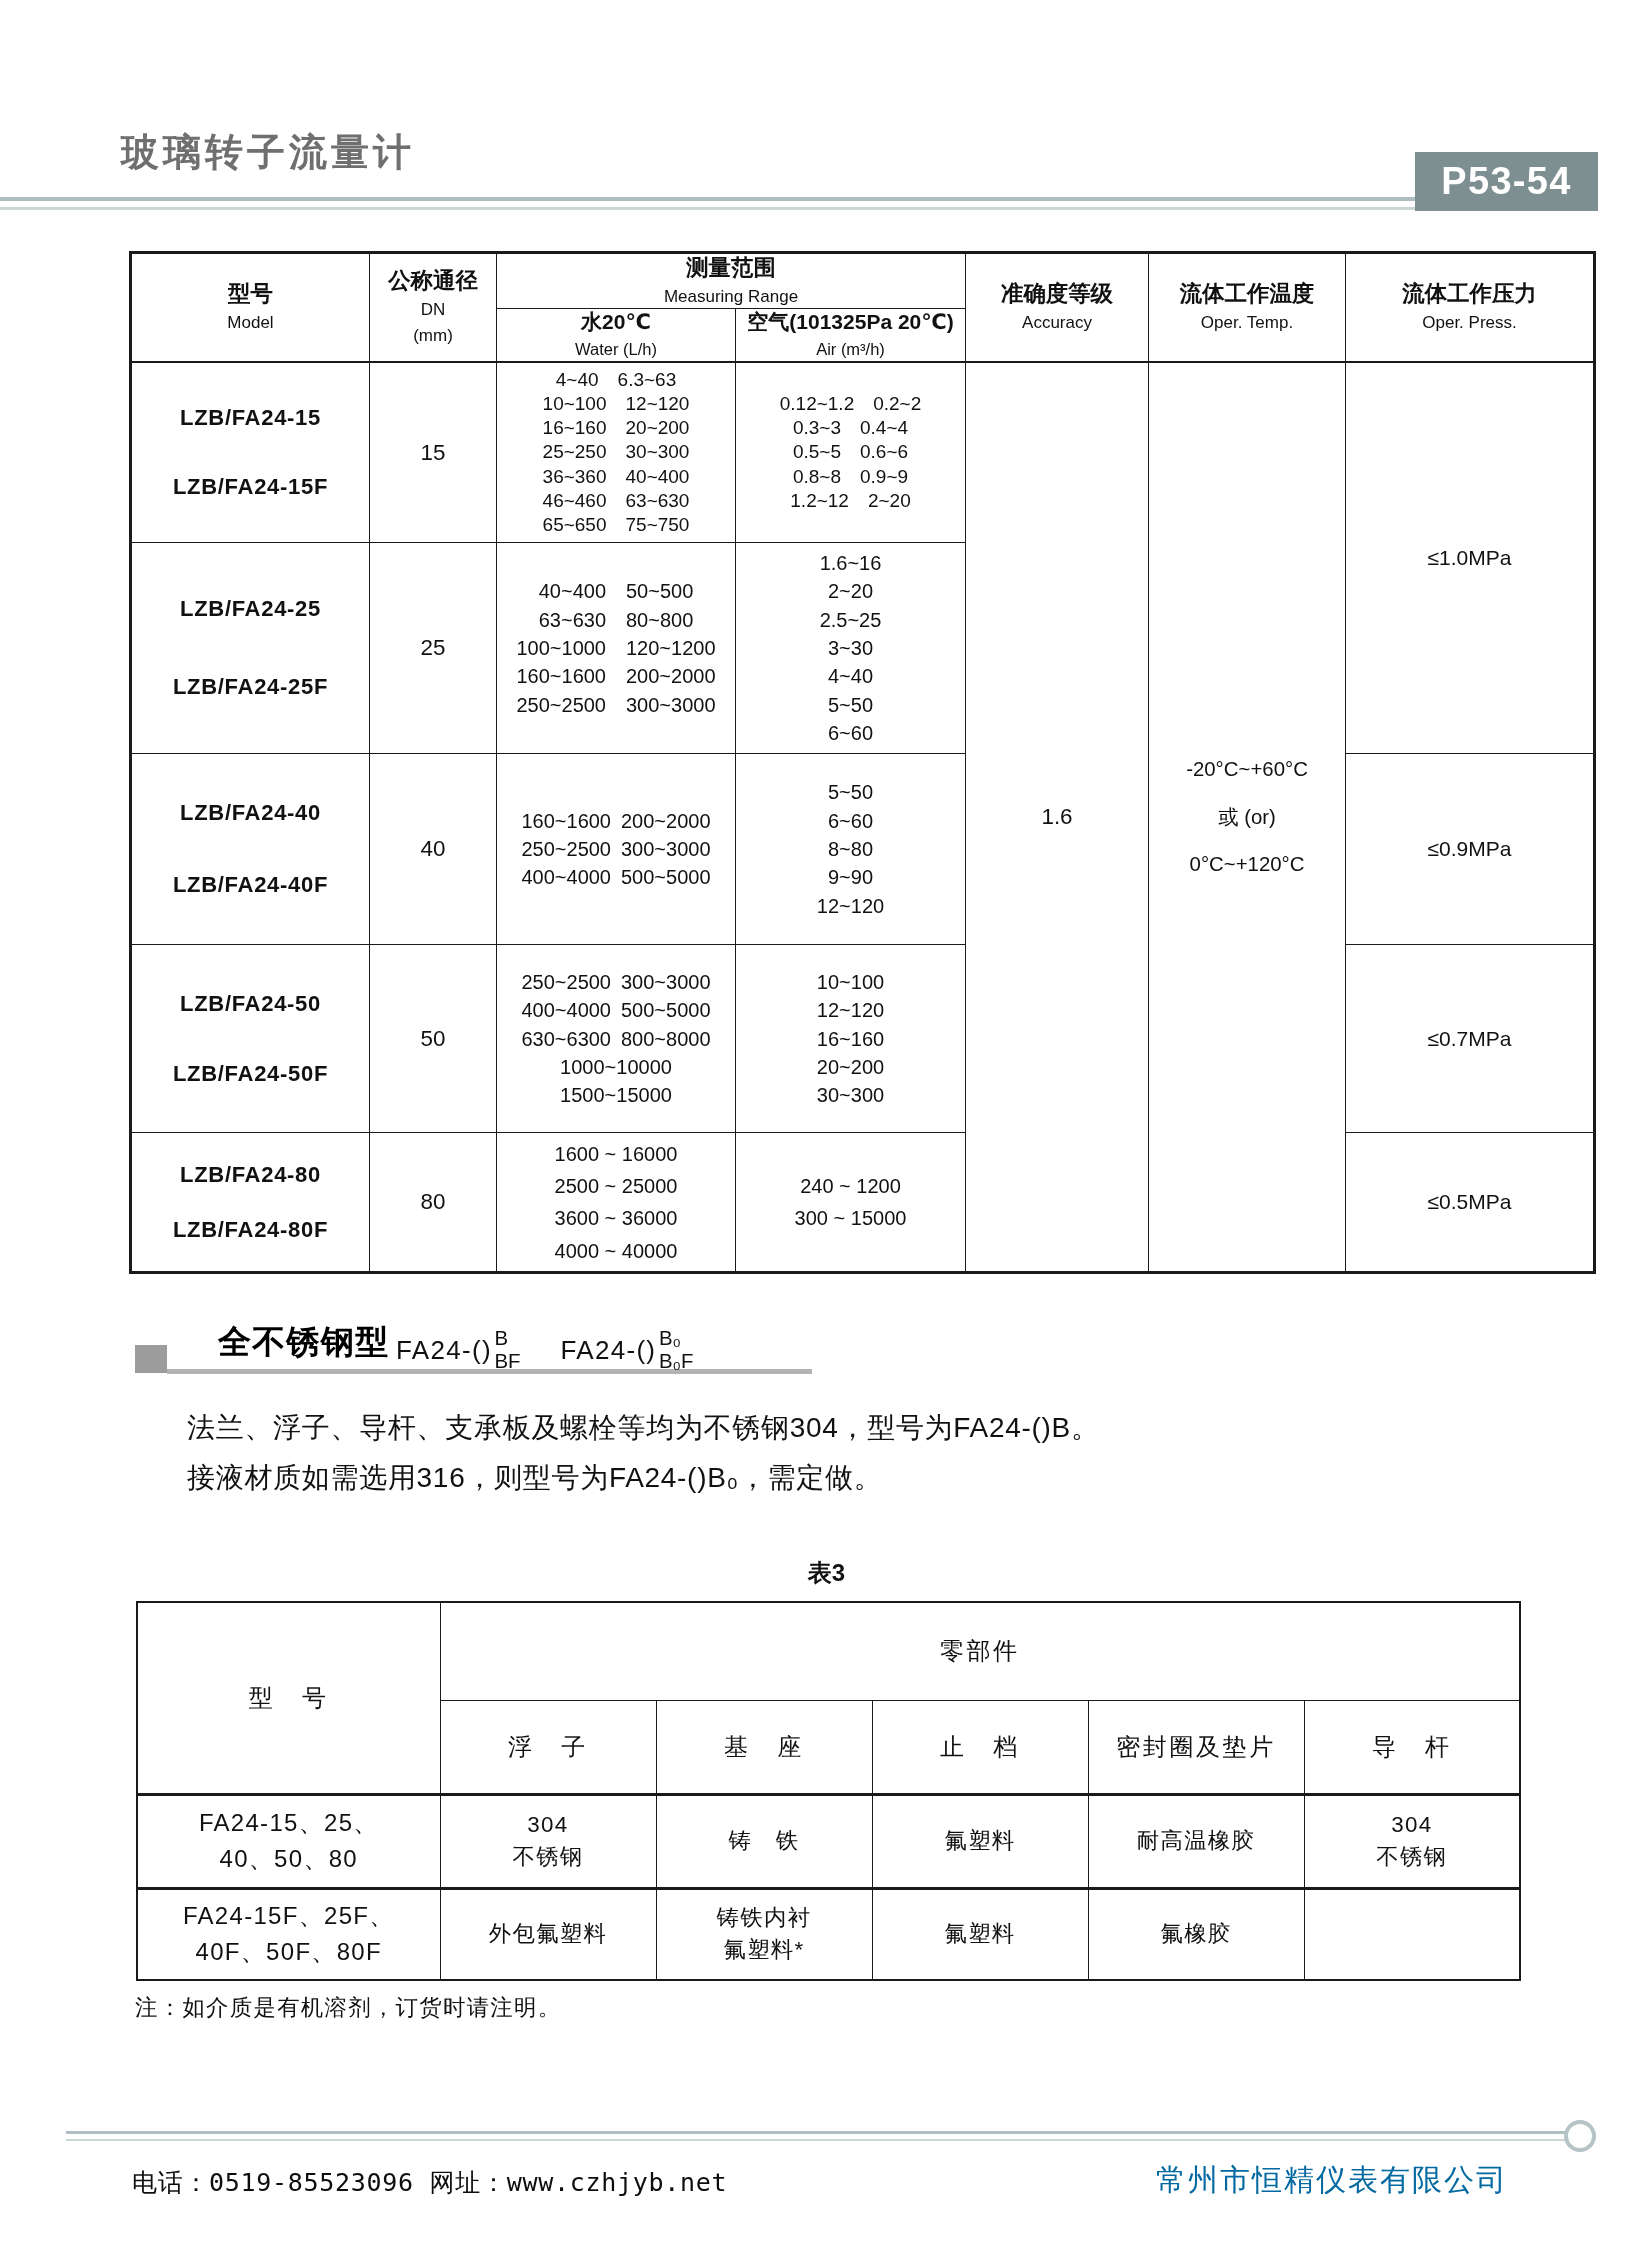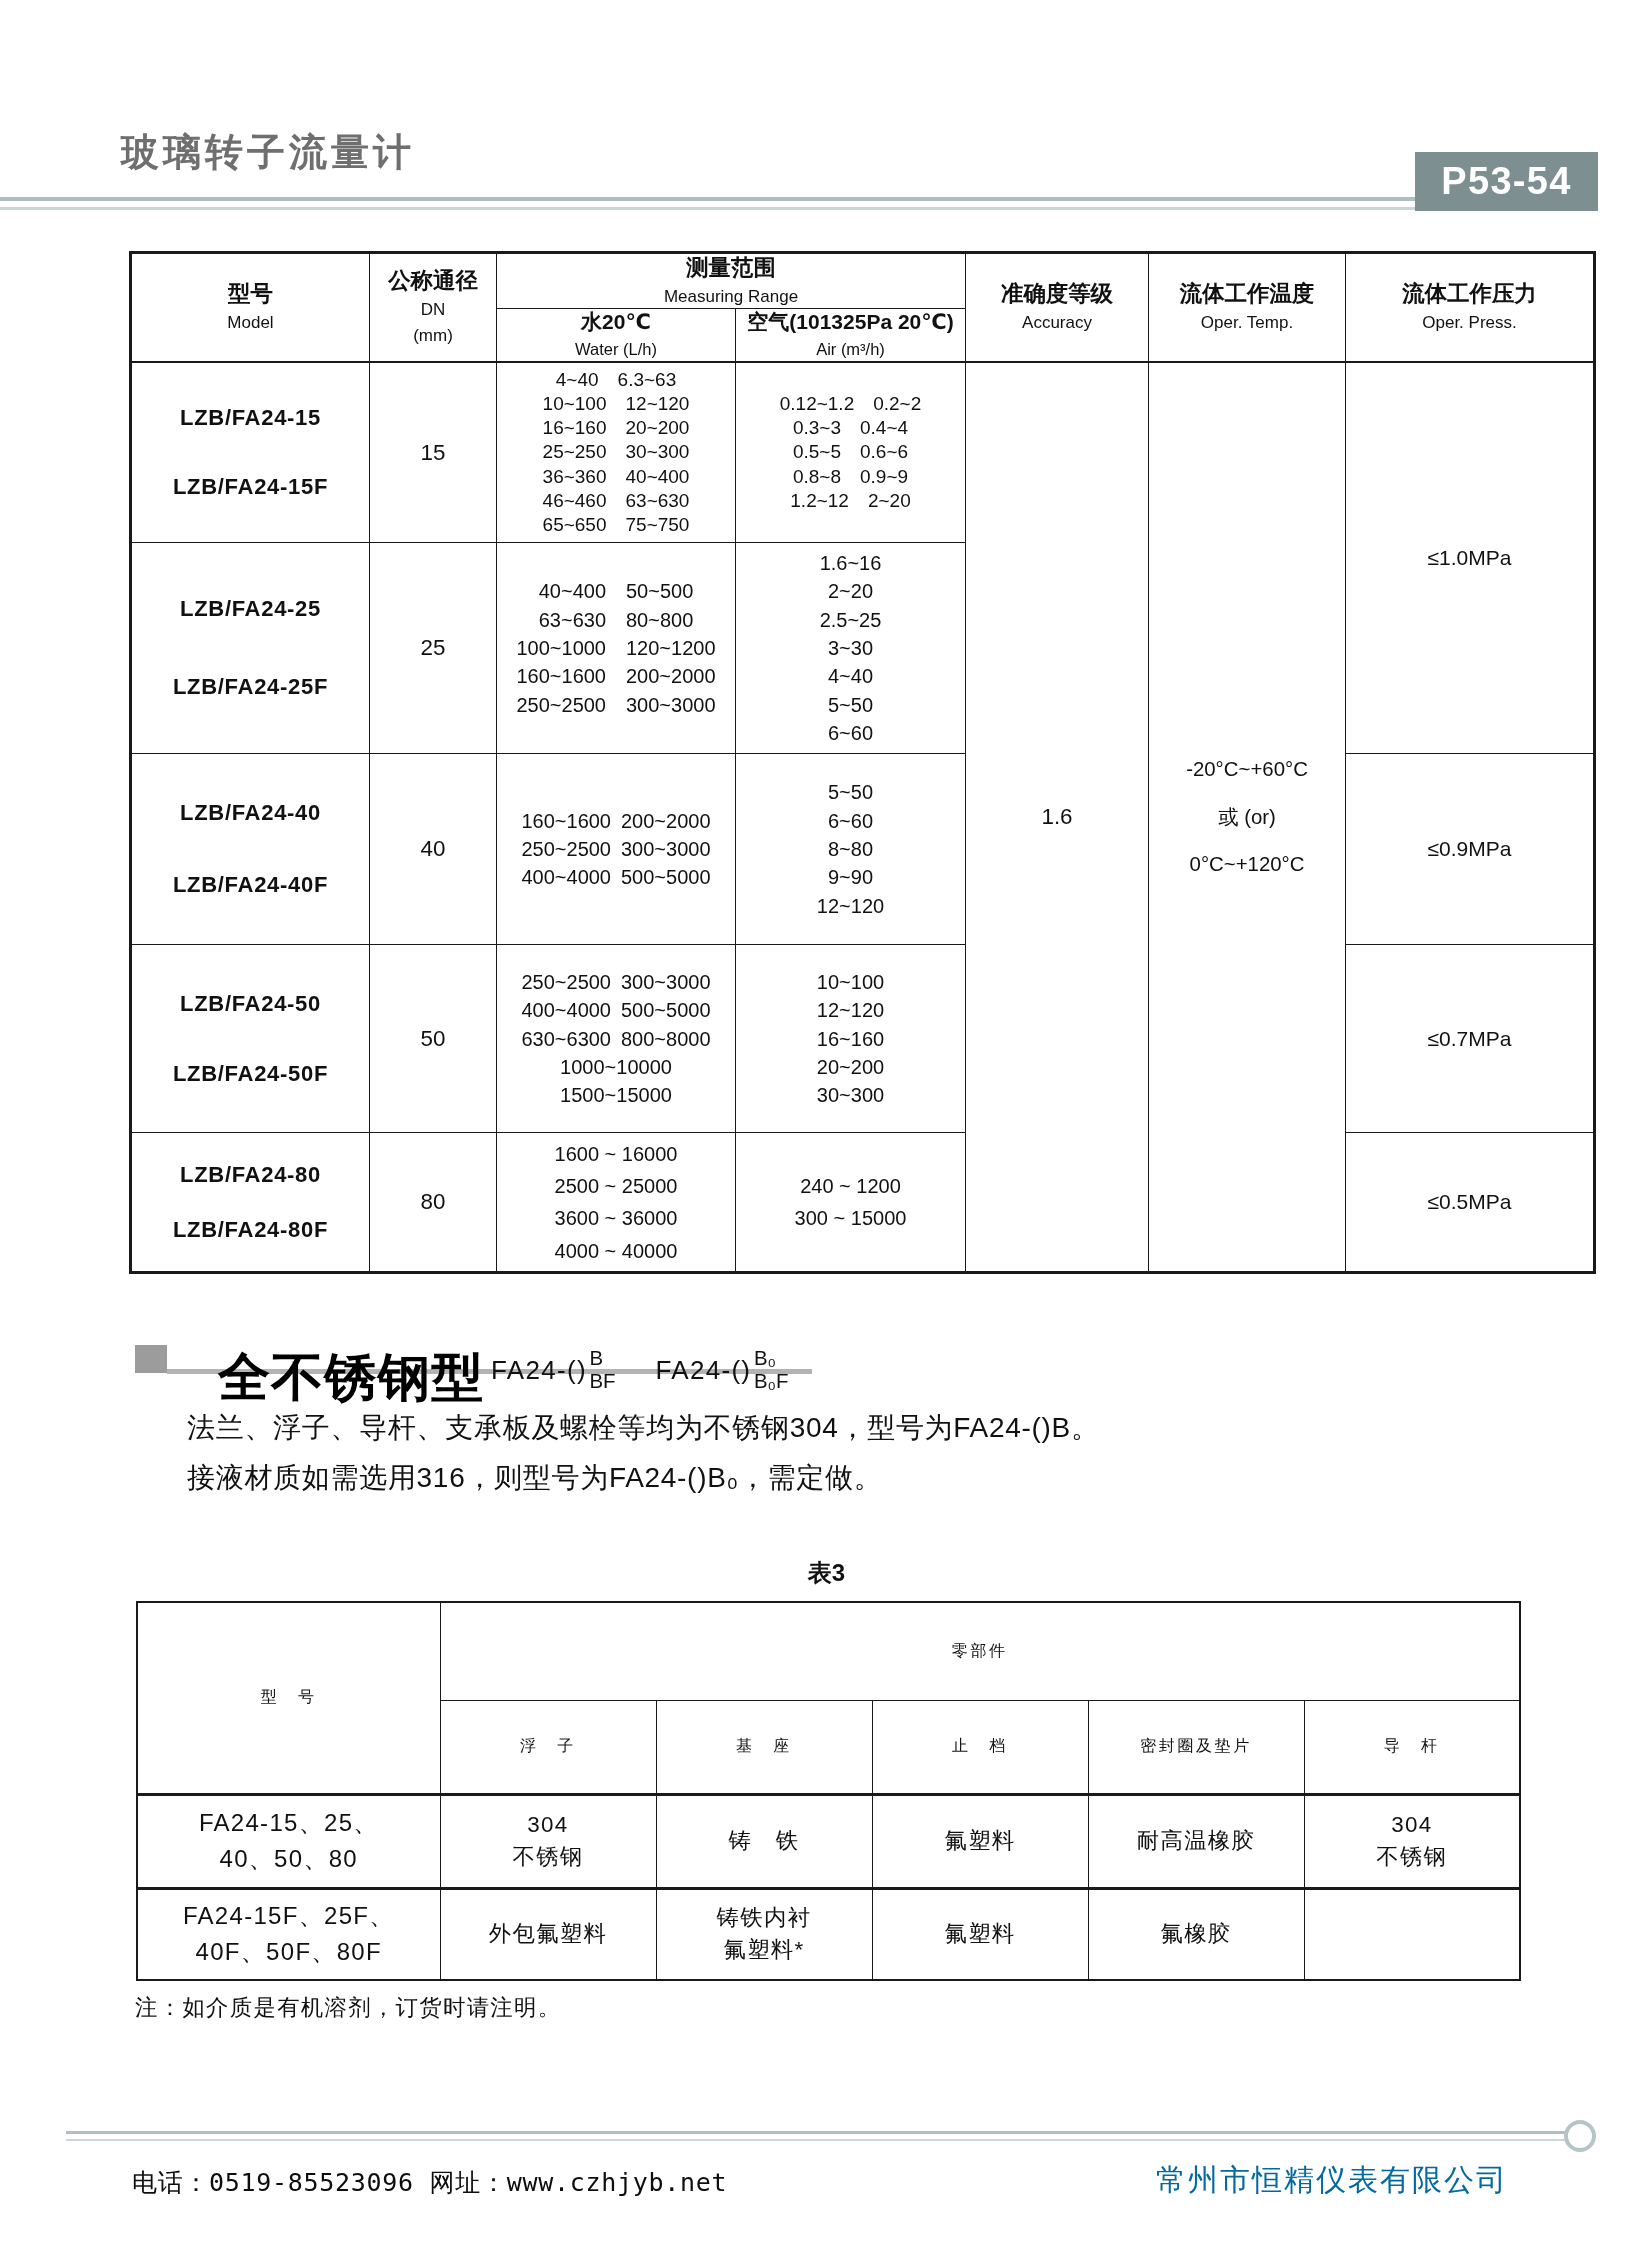--- a/index.html
+++ b/index.html
@@ -50,42 +50,42 @@
   .r5 .ranges{line-height:1.62;}
   .acc-cell{font-size:22.4px;}
   .temp-stack{display:flex;flex-direction:column;align-items:center;gap:22.4px;font-size:20.4px;}
   .press-cell{font-size:21px;}
   
   .bullet-sq{position:absolute;left:135px;top:1345px;width:32px;height:28px;background:#9c9c9c;}
   .section-rule{position:absolute;left:167px;top:1369px;width:645px;height:4.6px;background:#b3b3b3;}
   .section-head{
     position:absolute;left:218px;top:1311px;display:flex;align-items:center;white-space:nowrap;
   }
-  .section-title{font-size:52px;font-weight:700;color:#000;letter-spacing:1.3px;margin-top:32px;}
+  .section-title{font-size:33px;font-weight:700;color:#000;letter-spacing:1.3px;}
   .formula{display:inline-flex;align-items:center;margin-left:6.6px;margin-top:16px;}
   .formula.second{margin-left:40px;}
   .f-prefix{font-size:26px;letter-spacing:1.3px;}
   .f-stack{display:inline-flex;flex-direction:column;align-items:flex-start;
     font-size:20.4px;line-height:1.15;margin-left:2.6px;}
   .para{position:absolute;left:187px;top:1403px;width:1154px;}
   .para p{margin:0;font-size:28px;line-height:50px;letter-spacing:0.7px;}
   
   .t3-label{
     position:absolute;left:136px;top:1557px;width:1381px;text-align:center;
     font-size:24px;font-weight:700;
   }
   .t3{
     position:absolute;left:136px;top:1601px;width:1381px;
     border-collapse:collapse;table-layout:fixed;border:2.6px solid #1a1a1a;
   }
   .t3 td{border:1.3px solid #1a1a1a;text-align:center;vertical-align:middle;padding:0;}
   tr.t3hA{height:98px;} tr.t3hB{height:94px;} tr.t3r1{height:94px;} tr.t3r2{height:92px;}
   .t3 .t3r1 td{border-top-width:3.3px;}
   .t3 .t3r2 td{border-top-width:3.3px;}
-  .t3-head{font-size:16px;letter-spacing:2.6px;}
+  .t3-head{font-size:24px;letter-spacing:2.6px;}
   .t3-model{font-size:24px;text-align:left;padding-left:28px;white-space:pre-line;line-height:1.5;letter-spacing:1.3px;}
   .t3-cell{font-size:22.4px;white-space:pre-line;line-height:1.45;letter-spacing:1.3px;}
   
   .note-line{position:absolute;left:135px;top:1992px;font-size:22.4px;letter-spacing:1.3px;}
   .foot-rule-a{position:absolute;left:66px;top:2131px;width:1502px;height:2.6px;background:#afc0c2;}
   .foot-rule-b{position:absolute;left:66px;top:2139px;width:1502px;height:2px;background:#ccd6d7;}
   .foot-ring{
     position:absolute;left:1564px;top:2120px;width:24px;height:24px;border-radius:50%;
     border:4px solid #b5c4c6;background:#fff;
   }

